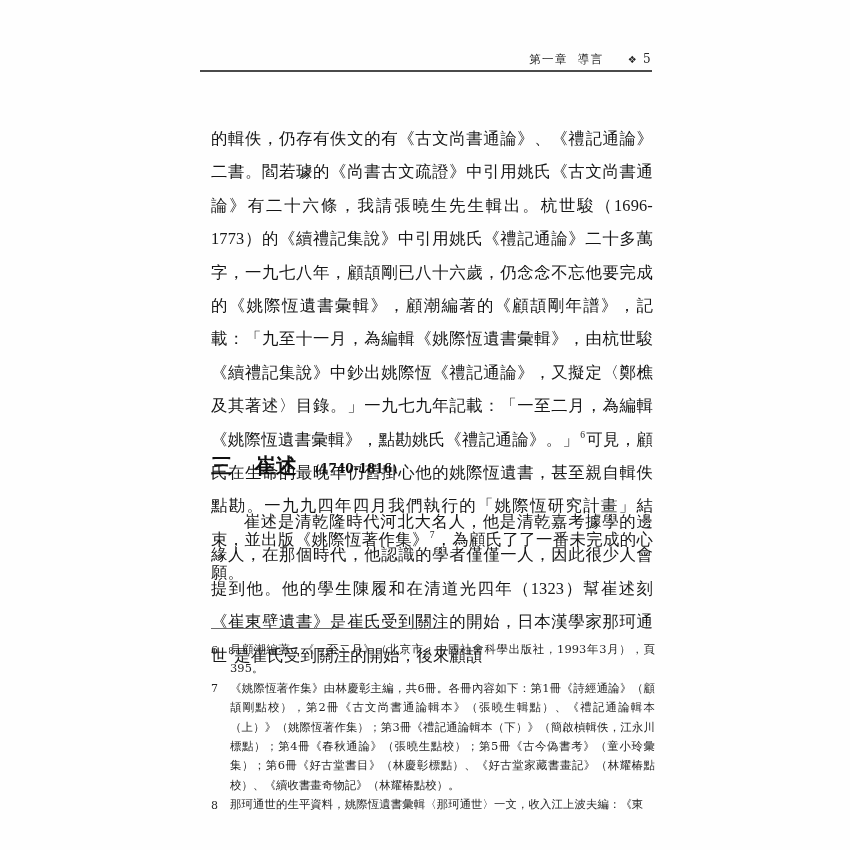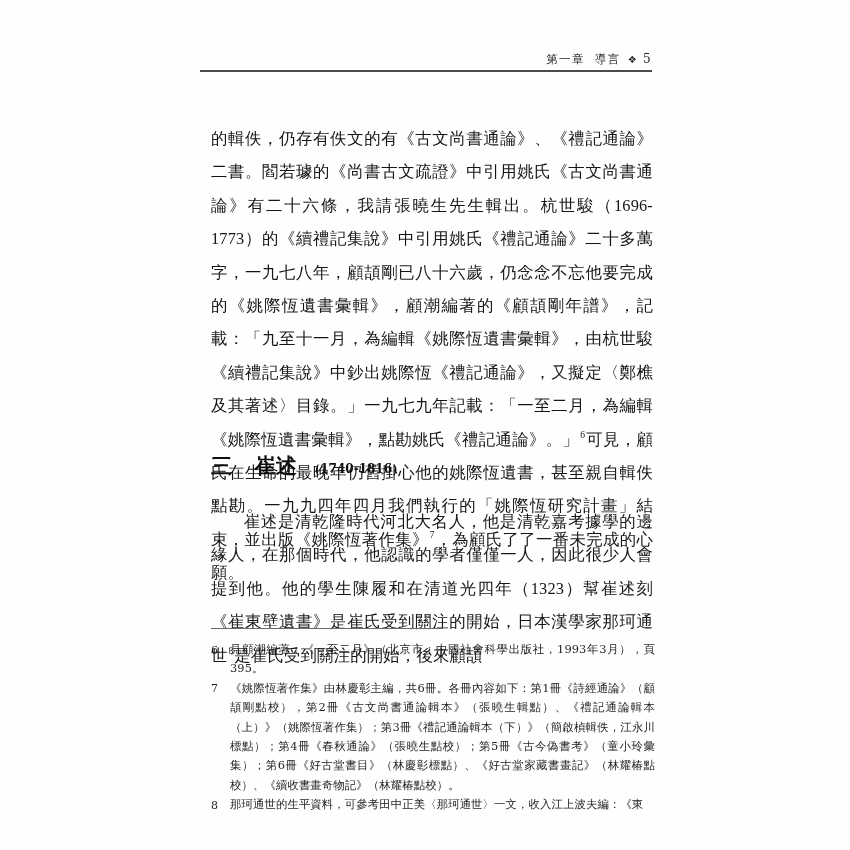--- a/index.html
+++ b/index.html
@@ -30,21 +30,21 @@
     left: 200px;
     top: 52px;
     width: 452px;
     text-align: right;
     font-size: 11.5px;
     letter-spacing: 0.12em;
     color: #242424;
     white-space: nowrap;
   }
   .running-head .rh-chapter { margin-right: 10px; text-align: center; }
-  .running-head .rh-title   { margin-right: 7px; }
+  .running-head .rh-title   { margin-right: 24px; }
   .running-head .rh-orn     { font-size: 10px; margin-right: 5px; position: relative; top: -0.5px; }
   .running-head .rh-page    { font-family: "DejaVu Serif", serif; font-size: 12px; }
 
   .head-rule {
     position: absolute;
     left: 200px;
     top: 70px;
     width: 452px;
     height: 1.5px;
     background: #4a4a4a;
@@ -176,17 +176,17 @@
     <div class="fn-item">
       <span class="fn-marker">6</span>
       <span class="fn-text">見顧潮編著：《一至二月》（北京市：中國社會科學出版社，1993年3月），頁395。</span>
     </div>
     <div class="fn-item">
       <span class="fn-marker">7</span>
       <span class="fn-text">《姚際恆著作集》由林慶彰主編，共6冊。各冊內容如下：第1冊《詩經通論》（顧頡剛點校），第2冊《古文尚書通論輯本》（張曉生輯點）、《禮記通論輯本（上）》（姚際恆著作集）；第3冊《禮記通論輯本（下）》（簡啟楨輯佚，江永川標點）；第4冊《春秋通論》（張曉生點校）；第5冊《古今偽書考》（童小玲彙集）；第6冊《好古堂書目》（林慶彰標點）、《好古堂家藏書畫記》（林耀椿點校）、《續收書畫奇物記》（林耀椿點校）。</span>
     </div>
     <div class="fn-item">
       <span class="fn-marker">8</span>
-      <span class="fn-text">那珂通世的生平資料，可參考田中正美〈那珂通世〉一文，收入江上波夫編：《東</span>
+      <span class="fn-text">那珂通世的生平資料，姚際恆遺書彙輯〈那珂通世〉一文，收入江上波夫編：《東</span>
     </div>
   </div>
 
 </div>
 
 </body></html>

